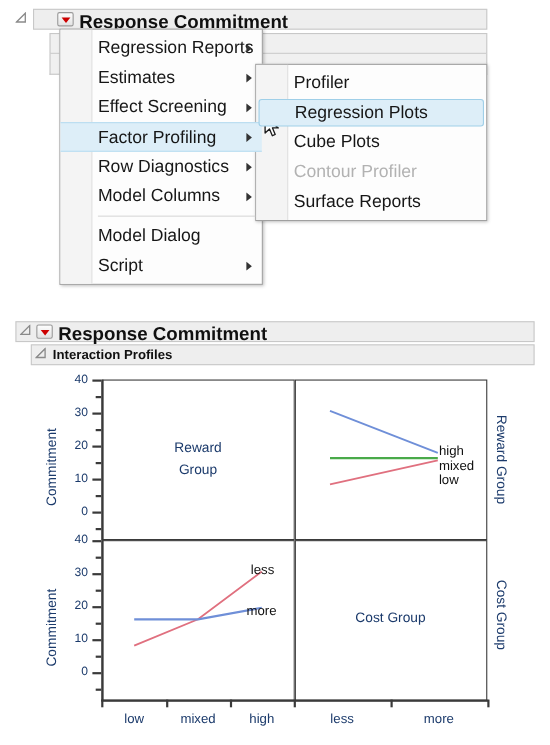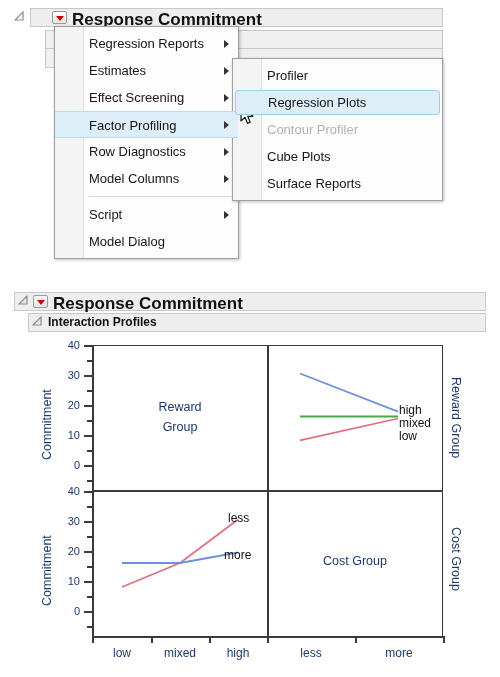--- a/index.html
+++ b/index.html
@@ -64,21 +64,21 @@
     position:absolute;left:0;top:0;bottom:0;width:28px;
     background:#f4f4f4;
     border-right:1px solid #e2e2e2;
   }
   .mi{
     position:relative;
     height:27px;
     line-height:27px;
     padding-left:34px;
     padding-right:26px;
-    font-size:13px;
+    font-size:16px;
     color:#161616;
     white-space:nowrap;
     box-sizing:border-box;
     z-index:2;
   }
   .mi.disabled{color:#b2b2b2;}
   .mi.sel{
     background:#ddeef8;
     border-top:1px solid #b8dcf0;
     border-bottom:1px solid #b8dcf0;
@@ -181,42 +181,42 @@
   <div class="mi">
     <span>Row Diagnostics</span>
     <span class="arrow"></span>
   </div>
   <div class="mi">
     <span>Model Columns</span>
     <span class="arrow"></span>
   </div>
   <div class="sep"></div>
   <div class="mi">
+    <span>Model Dialog</span>
+  </div>
+  <div class="mi">
     <span>Script</span>
     <span class="arrow"></span>
-  </div>
-  <div class="mi">
-    <span>Model Dialog</span>
   </div>
 </div>
 
 <div class="menu" style="left:232px;top:58px;width:211px;padding-top:3px;padding-bottom:3px;">
   <div class="gutter"></div>
 
   <div class="mi">
     <span>Profiler</span>
   </div>
   <div class="mi sel2">
     <span>Regression Plots</span>
   </div>
+  <div class="mi">
+    <span>Cube Plots</span>
+  </div>
   <div class="mi disabled">
     <span>Contour Profiler</span>
-  </div>
-  <div class="mi">
-    <span>Cube Plots</span>
   </div>
   <div class="mi">
     <span>Surface Reports</span>
   </div>
 </div>
 
 <div class="cursor" style="left:240px;top:105px;">
   <svg width="16" height="22" viewBox="0 0 16 22">
     <path d="M1 1 L1 16 L5 12.3 L7.6 18.4 L10.2 17.2 L7.7 11.3 L13 11.3 Z" fill="#ffffff" stroke="#1a1a1a" stroke-width="1.2" stroke-linejoin="round"></path>
   </svg>

